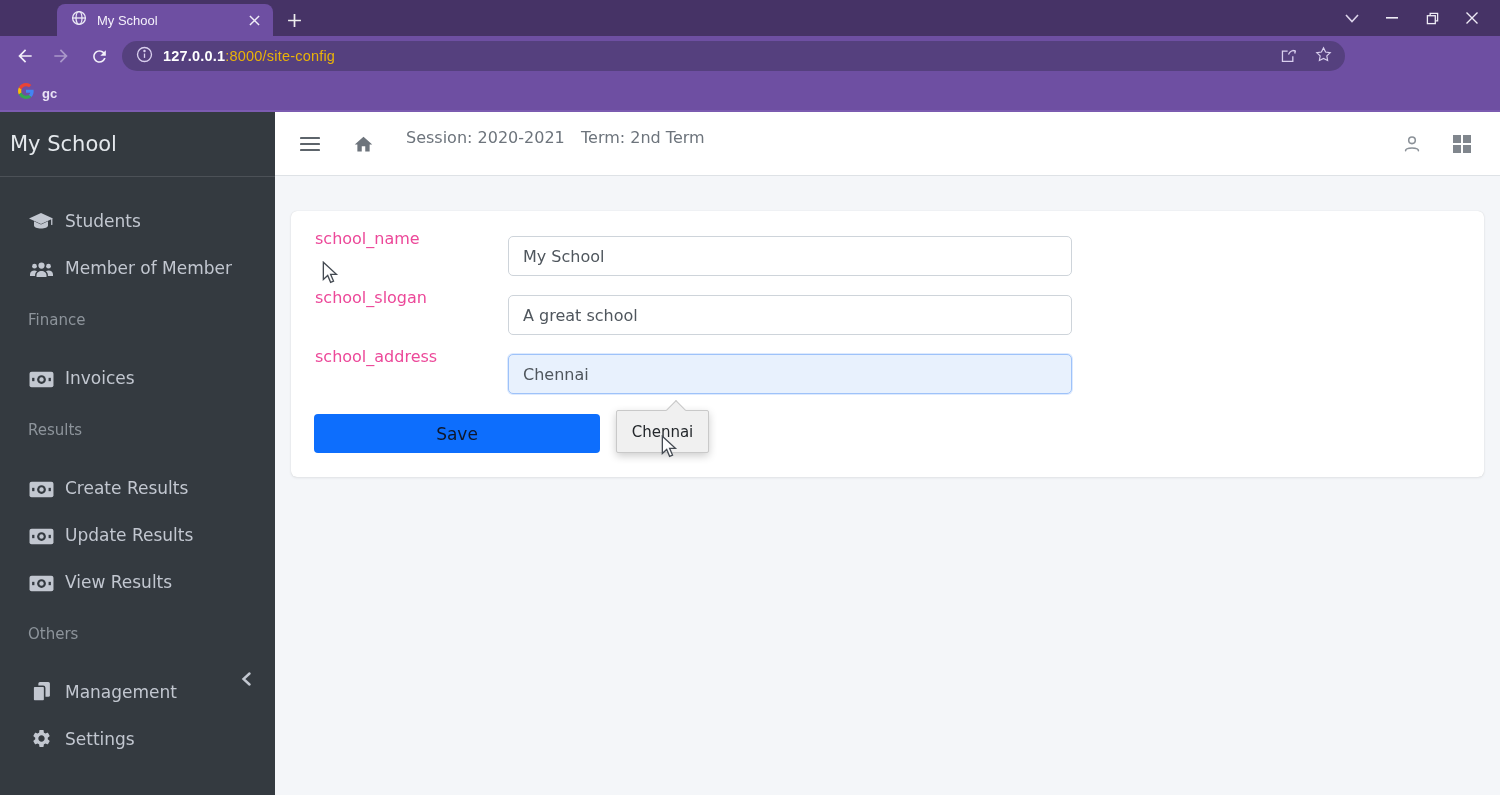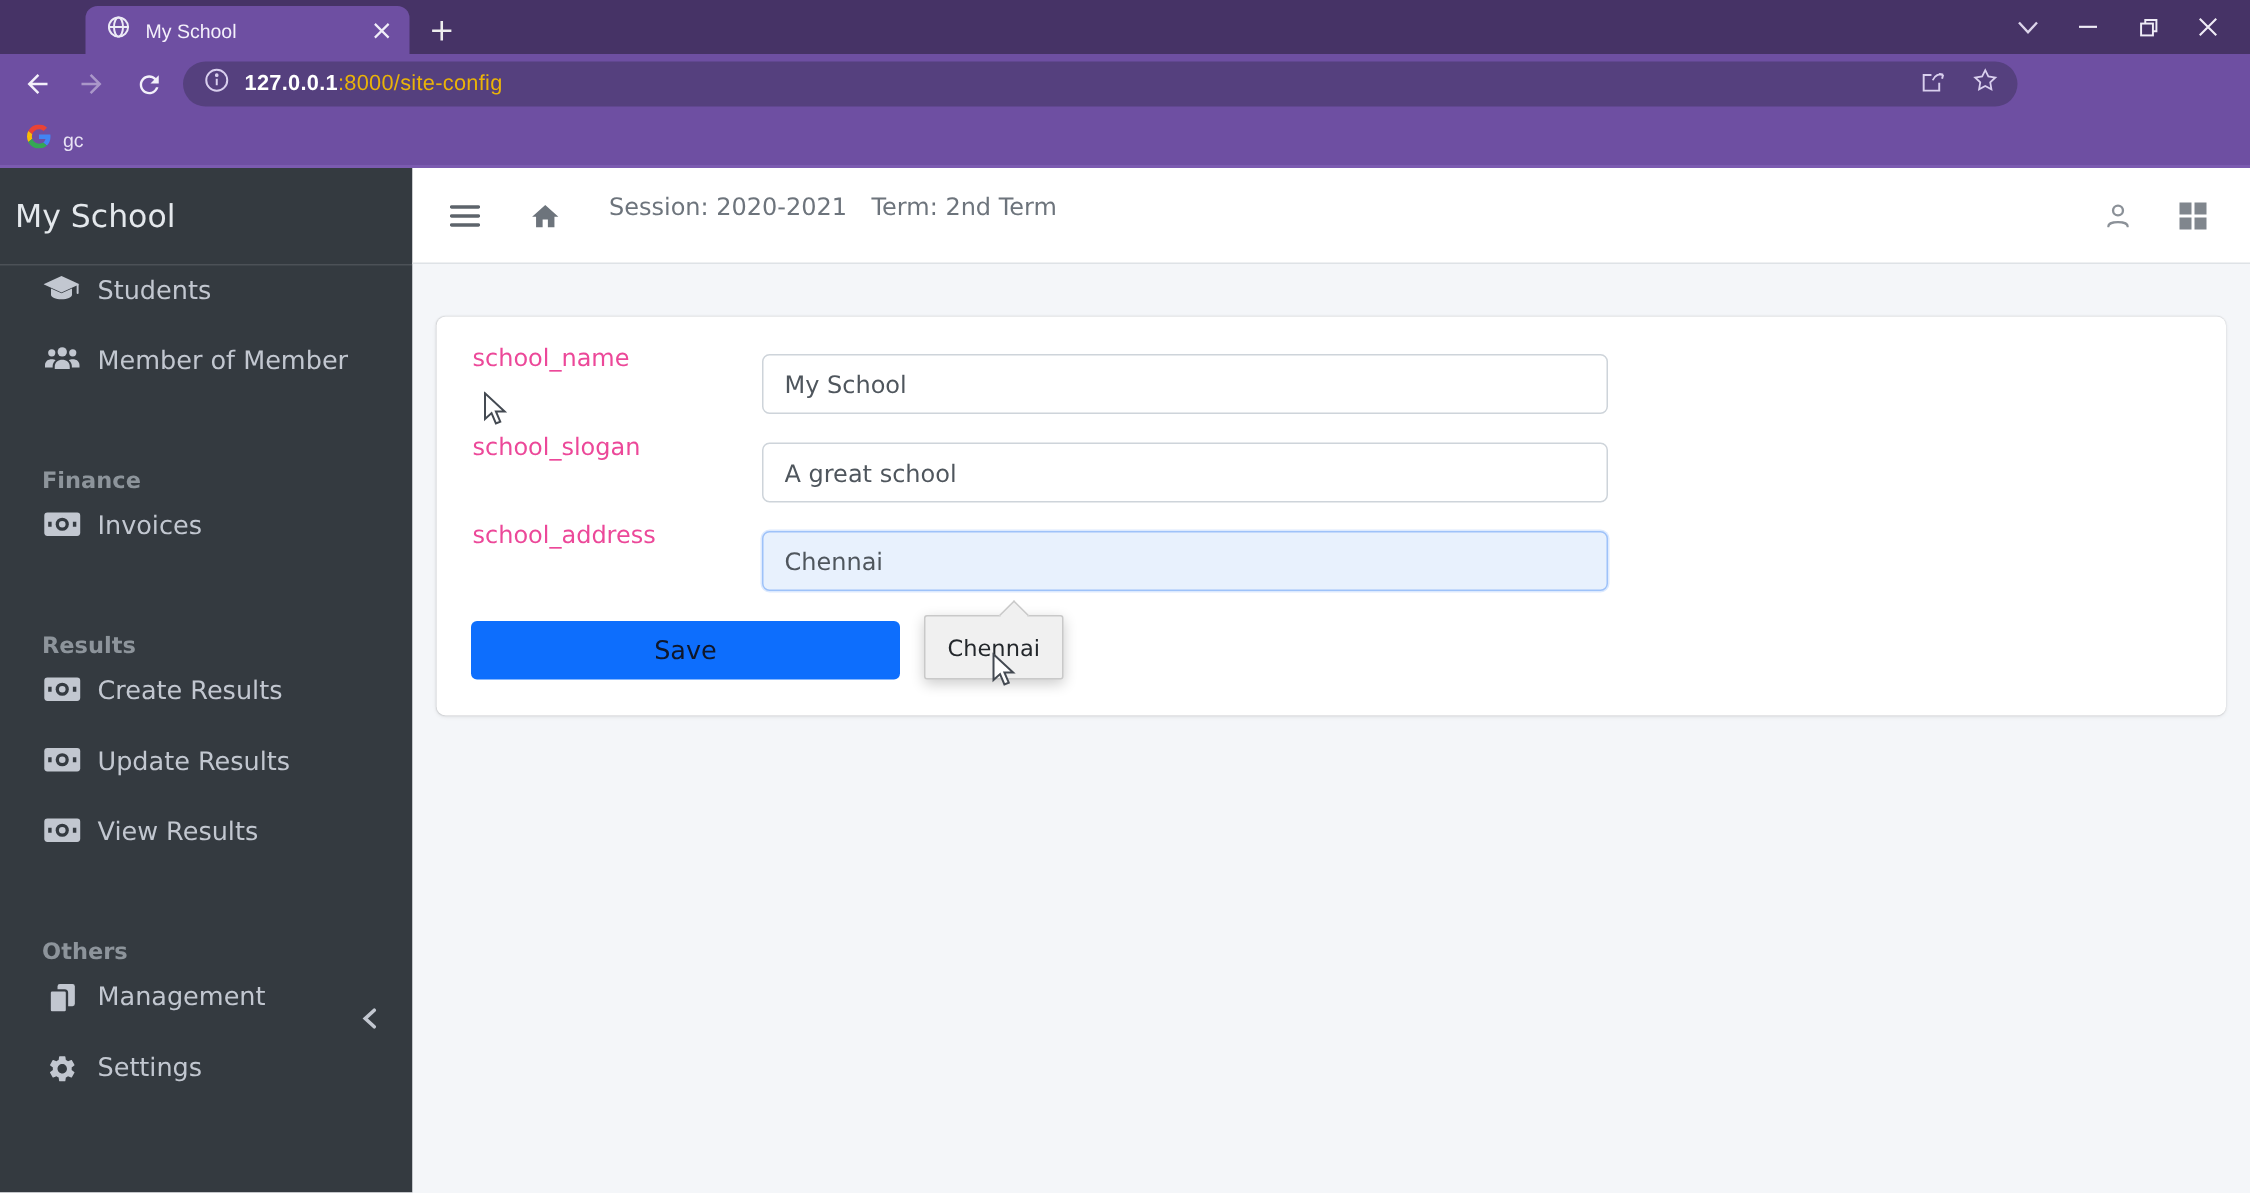--- a/index.html
+++ b/index.html
@@ -28,33 +28,33 @@
              font-family:"Liberation Sans",sans-serif; }
   .url { margin-left:10px; font-size:14.5px; letter-spacing:.2px; white-space:nowrap; }
   .url-host { color:#ffffff; font-weight:bold; }
   .url-path { color:#eab308; }
   .omni-right { position:absolute; right:12px; display:flex; align-items:center; gap:16px; }
   .tb-right { position:absolute; right:10px; top:36px; height:40px; display:flex; align-items:center; gap:9px; }
   .avatar { width:28px; height:28px; border-radius:50%; background:#8b7a55; color:#fff; font-size:13px;
             display:flex; align-items:center; justify-content:center; font-family:"Liberation Sans",sans-serif; }
   .bookmarks { position:absolute; left:0; top:76px; width:100%; height:36px; background:#6e4fa2;
                display:flex; align-items:center; padding-left:18px; border-bottom:2px solid #7b5bb0; }
-  .bm-label { color:#e9e3f5; font-size:13px; margin-left:8px; font-family:"Liberation Sans",sans-serif; }
+  .bm-label { color:#e9e3f5; font-size:13px; margin-left:8px; font-family:"Liberation Sans",sans-serif;font-weight:bold; }
 
   
   .app { position:relative; width:1500px; height:683px; display:flex; }
   .sidebar { width:275px; min-width:275px; height:100%; background:#343a40; color:#c2c7d0; }
   .brand { height:65px; display:flex; align-items:center; padding-left:10px; font-size:21px;
            color:#e4e8ec; border-bottom:1px solid rgba(255,255,255,.12); }
   .snav { padding-top:7px; }
-  .snav-item { height:47px; display:flex; align-items:flex-start; padding-left:28px; font-size:17px;
+  .snav-item { height:47px; display:flex; align-items:flex-end; padding-left:28px; font-size:17px;
                color:#c2c7d0; cursor:default; position:relative; }
   .snav-item .ico { width:26px; margin-right:11px; display:flex; justify-content:center; color:#c2c7d0; }
   .snav-header { margin-top:20px; height:43px; display:flex; align-items:center; padding-left:28px;
-                 font-size:15px; font-weight:bold; color:#8d949b; }
+                 font-size:15px; font-weight:normal; color:#8d949b; }
   .snav-chev { position:absolute; right:24px; top:0; height:100%; display:flex; align-items:center; }
 
   .main { flex:1; display:flex; flex-direction:column; }
   .navbar { height:64px; background:#fff; border-bottom:1px solid #dee2e6; position:relative; }
   .nb-ico { position:absolute; top:0; height:64px; display:flex; align-items:center; color:#5d646b; }
   .nb-text { position:absolute; top:0; height:51px; display:flex; align-items:center;
              color:#6d747c; font-size:16px; }
   .content { flex:1; background:#f4f6f9; position:relative; }
 
   .card { position:absolute; left:16px; top:35px; width:1193px; height:266px; background:#fff;

